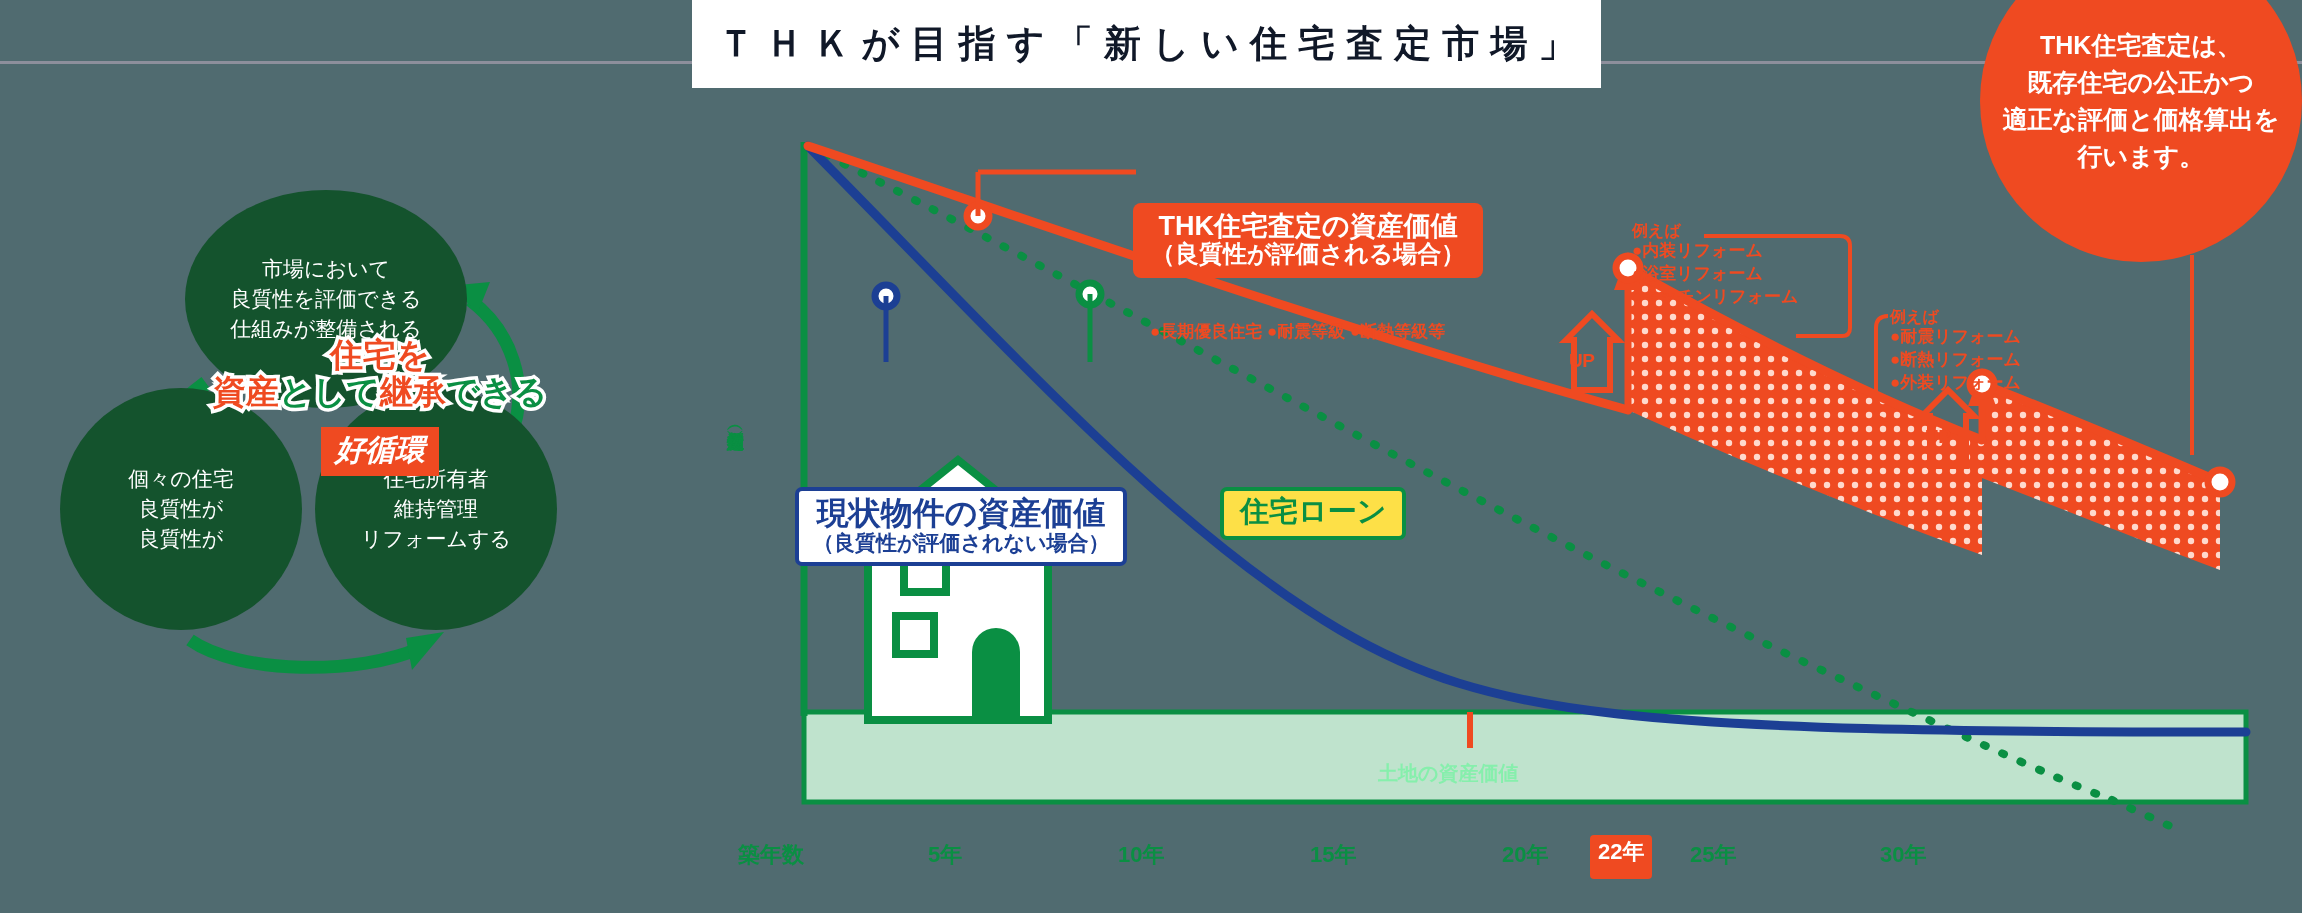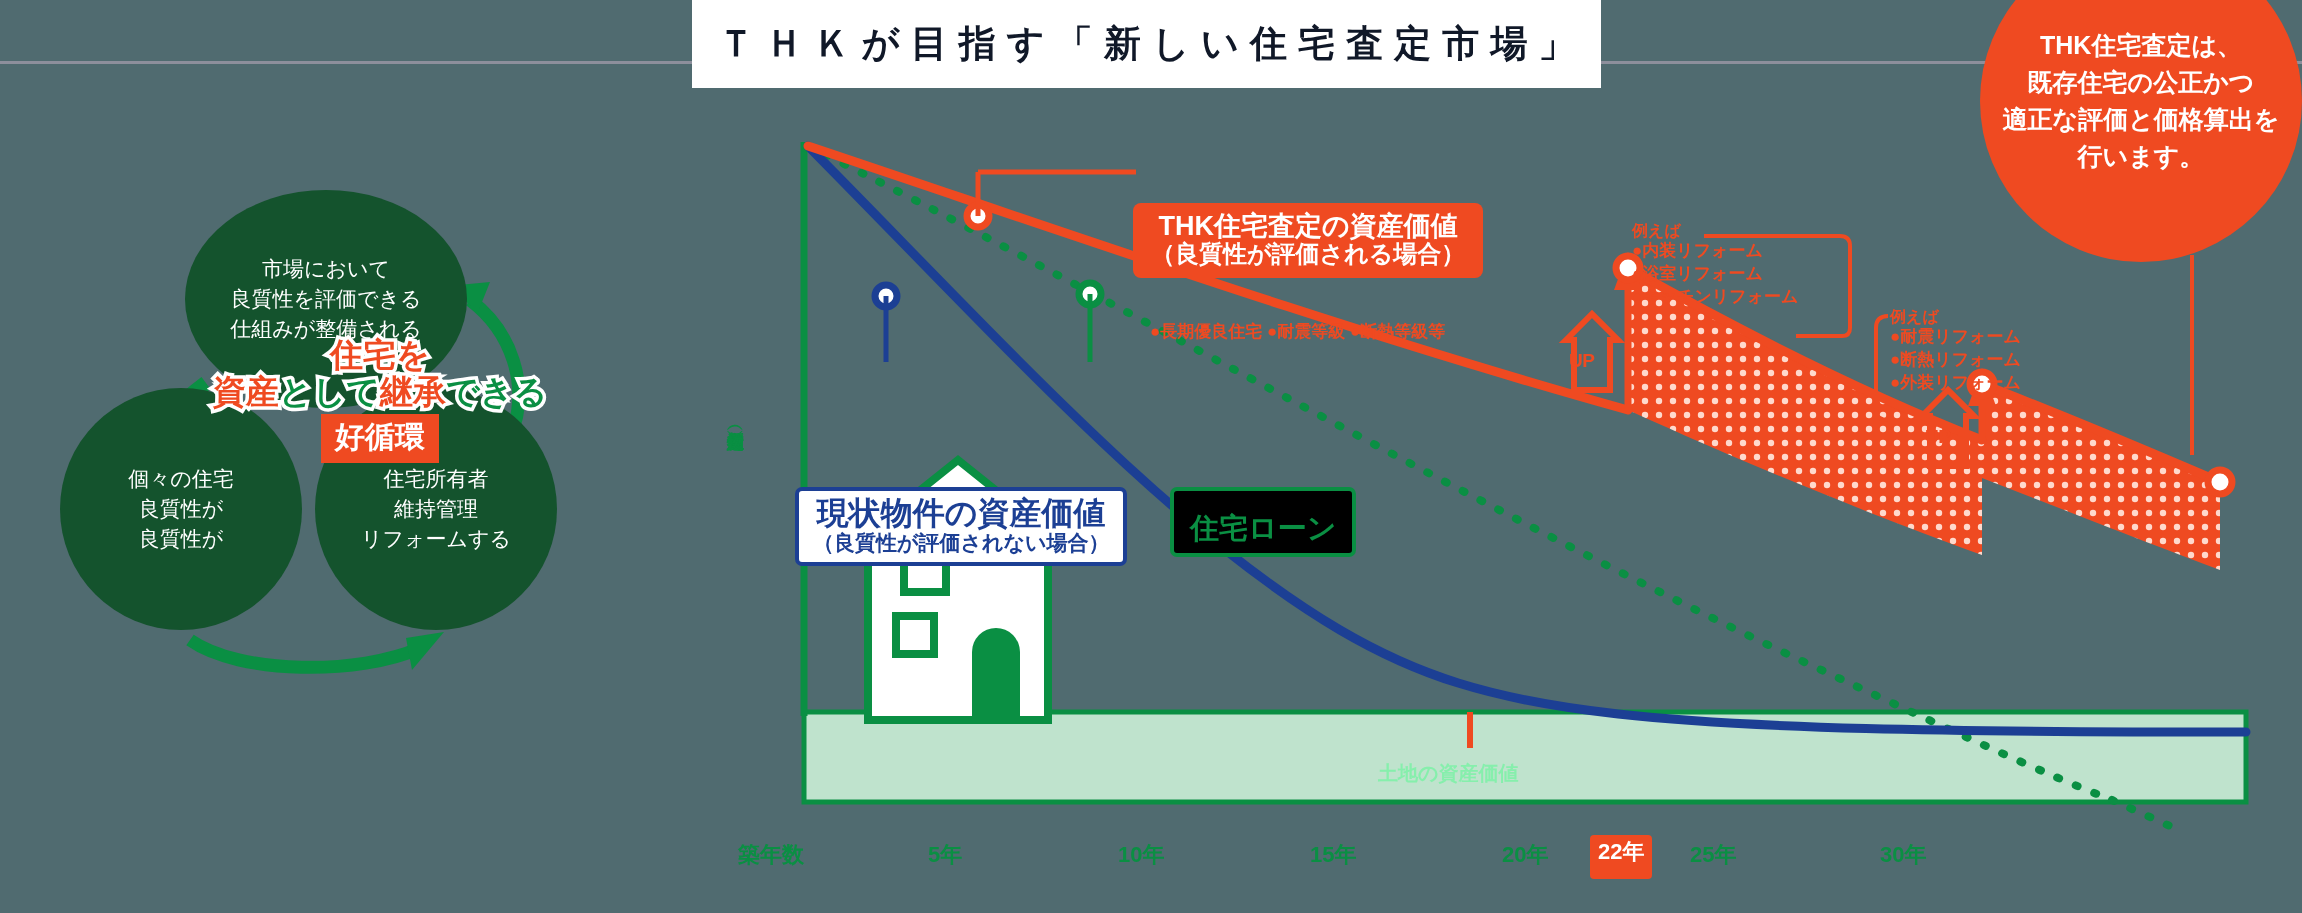--- a/index.html
+++ b/index.html
@@ -67,22 +67,22 @@
     color:#ef4a21;
     -webkit-text-stroke:7px #fff;paint-order:stroke fill;
   }
   .cc-l2{
     font-size:33px;font-weight:bold;line-height:1.14;
     -webkit-text-stroke:7px #fff;paint-order:stroke fill;
   }
   .cc-l2 .o{color:#ef4a21;}
   .cc-l2 .g{color:#0a8f43;}
   .cc-badge{
-    display:inline-block;margin-top:3px;background:#ef4a21;color:#fff;
-    font-size:30px;font-weight:bold;padding:3px 14px 5px;
+    display:inline-block;margin-top:16px;background:#ef4a21;color:#fff;
+    font-size:30px;font-weight:bold;padding:3px 14px 5px;font-style:italic;
     -webkit-text-stroke:0;
   }
 
   
   .chart{position:absolute;left:700px;top:100px;width:1580px;height:800px;}
   .chart svg{position:absolute;left:0;top:0;}
 
   .axis-y-label{
     position:absolute;left:724px;top:418px;
     writing-mode:vertical-rl;font-size:17px;font-weight:bold;color:#0a8f43;
@@ -116,22 +116,22 @@
   }
 
   .lg-blue{
     left:795px;top:487px;background:#fff;border:4px solid #1c3f94;border-radius:7px;
     padding:5px 14px 8px;text-align:center;color:#1c3f94;
   }
   .lg-blue .l1{font-size:32px;font-weight:bold;line-height:1.1;white-space:nowrap;}
   .lg-blue .l2{font-size:21px;font-weight:bold;line-height:1.1;white-space:nowrap;}
 
   .lg-green{
-    left:1170px;top:487px;background:#000000;border:4px solid #0a8f43;border-radius:7px;
-    padding:22px 16px 8px;color:#0a8f43;
+    left:1220px;top:487px;background:#fde047;border:4px solid #0a8f43;border-radius:7px;
+    padding:5px 16px 8px;color:#0a8f43;
   }
   .lg-green .l1{font-size:29px;font-weight:bold;line-height:1.1;white-space:nowrap;}
 
   
   .callout{
     position:absolute;color:#ef4a21;font-weight:bold;z-index:16;white-space:nowrap;
   }
   .callout .hd{font-size:16px;line-height:1.15;}
   .callout .it{font-size:17px;line-height:1.33;}
   .co1{left:1632px;top:222px;}

